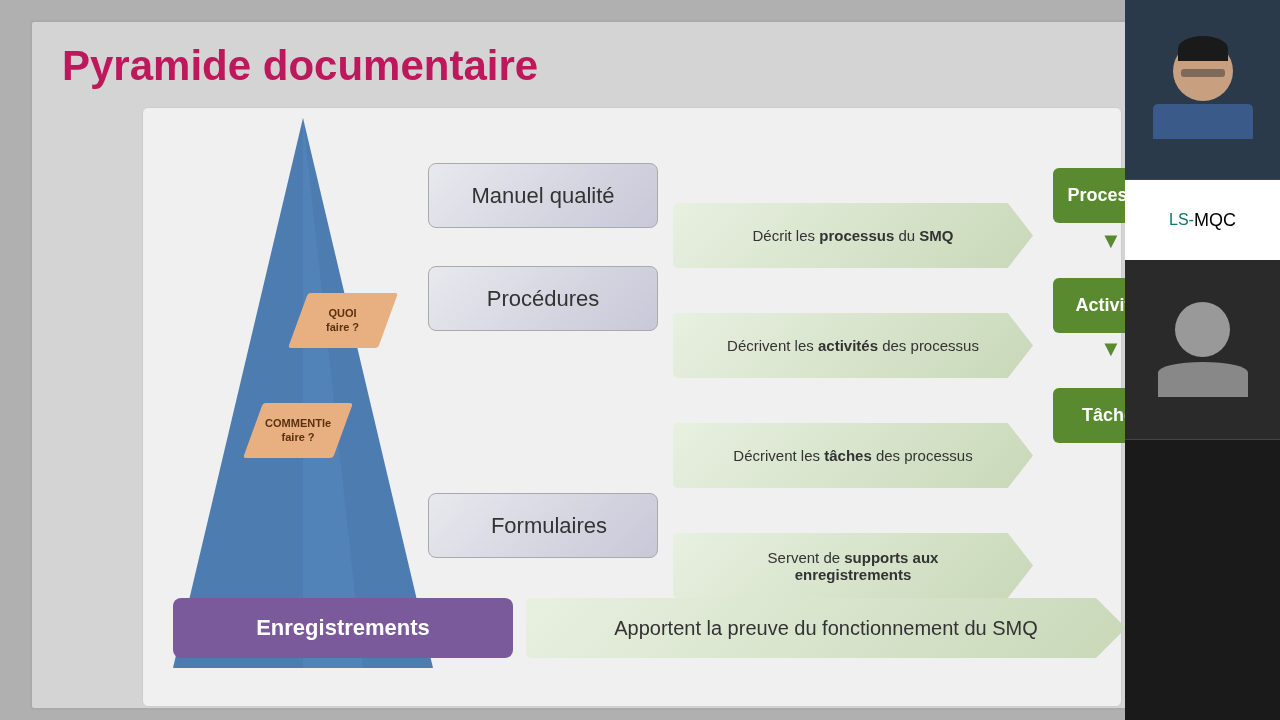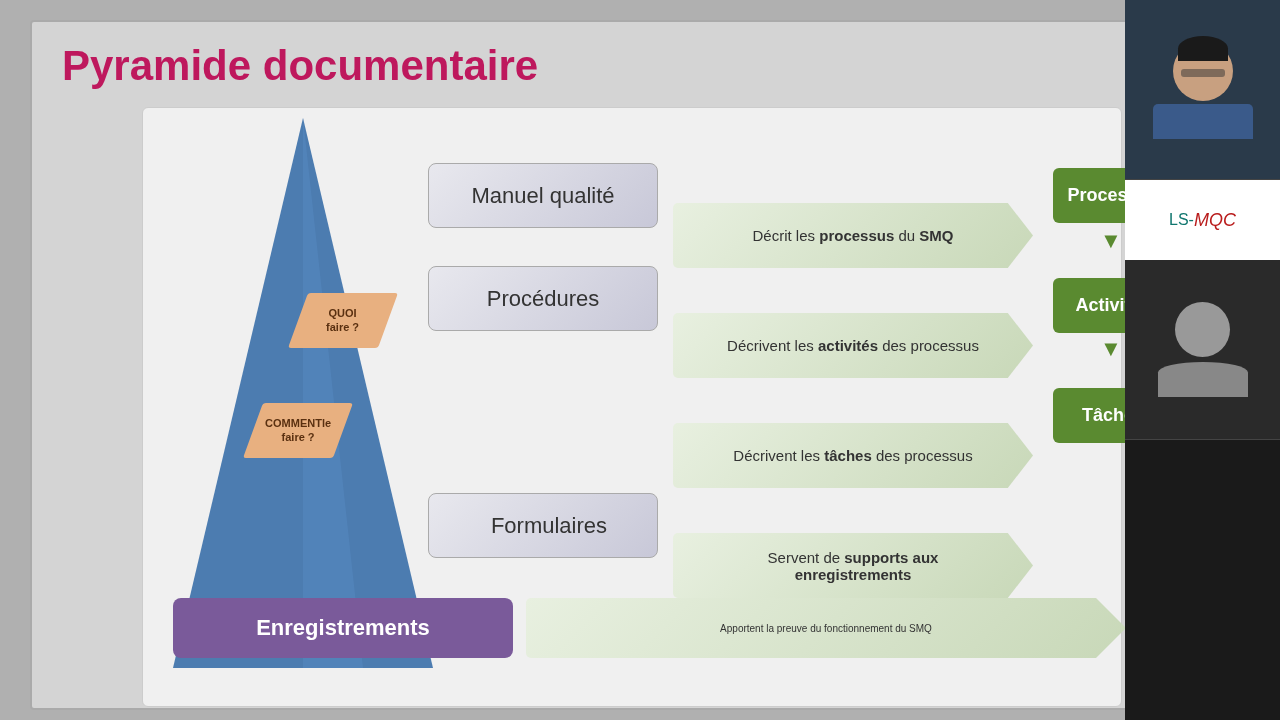--- a/index.html
+++ b/index.html
@@ -163,21 +163,21 @@
       position: absolute;
       left: 383px;
       top: 490px;
       width: 600px;
       height: 60px;
       background: linear-gradient(135deg, #e8f0e0 0%, #c8d8b8 100%);
       border-radius: 5px;
       display: flex;
       align-items: center;
       justify-content: center;
-      font-size: 10px;
+      font-size: 20px;
       color: #333;
       text-align: right;
       clip-path: polygon(0% 0%, 95% 0%, 100% 50%, 95% 100%, 0% 100%);
     }
 
     
     .video-panel {
       position: absolute;
       right: 0px;
       top: 0px;
@@ -211,21 +211,21 @@
 
     .logo-box {
       width: 155px;
       height: 80px;
       background: white;
       display: flex;
       align-items: center;
       justify-content: center;
     }
     .logo-ls { color: #0f766e; }
-    .logo-moc { color: #b91c1c; font-size: 18px; font-style: italic; }
+    .logo-moc { color: #000000; font-size: 18px; }
 
     
     .person-face {
       width: 60px;
       height: 60px;
       background: #c8a080;
       border-radius: 50%;
       position: relative;
     }
     .person-hair {

